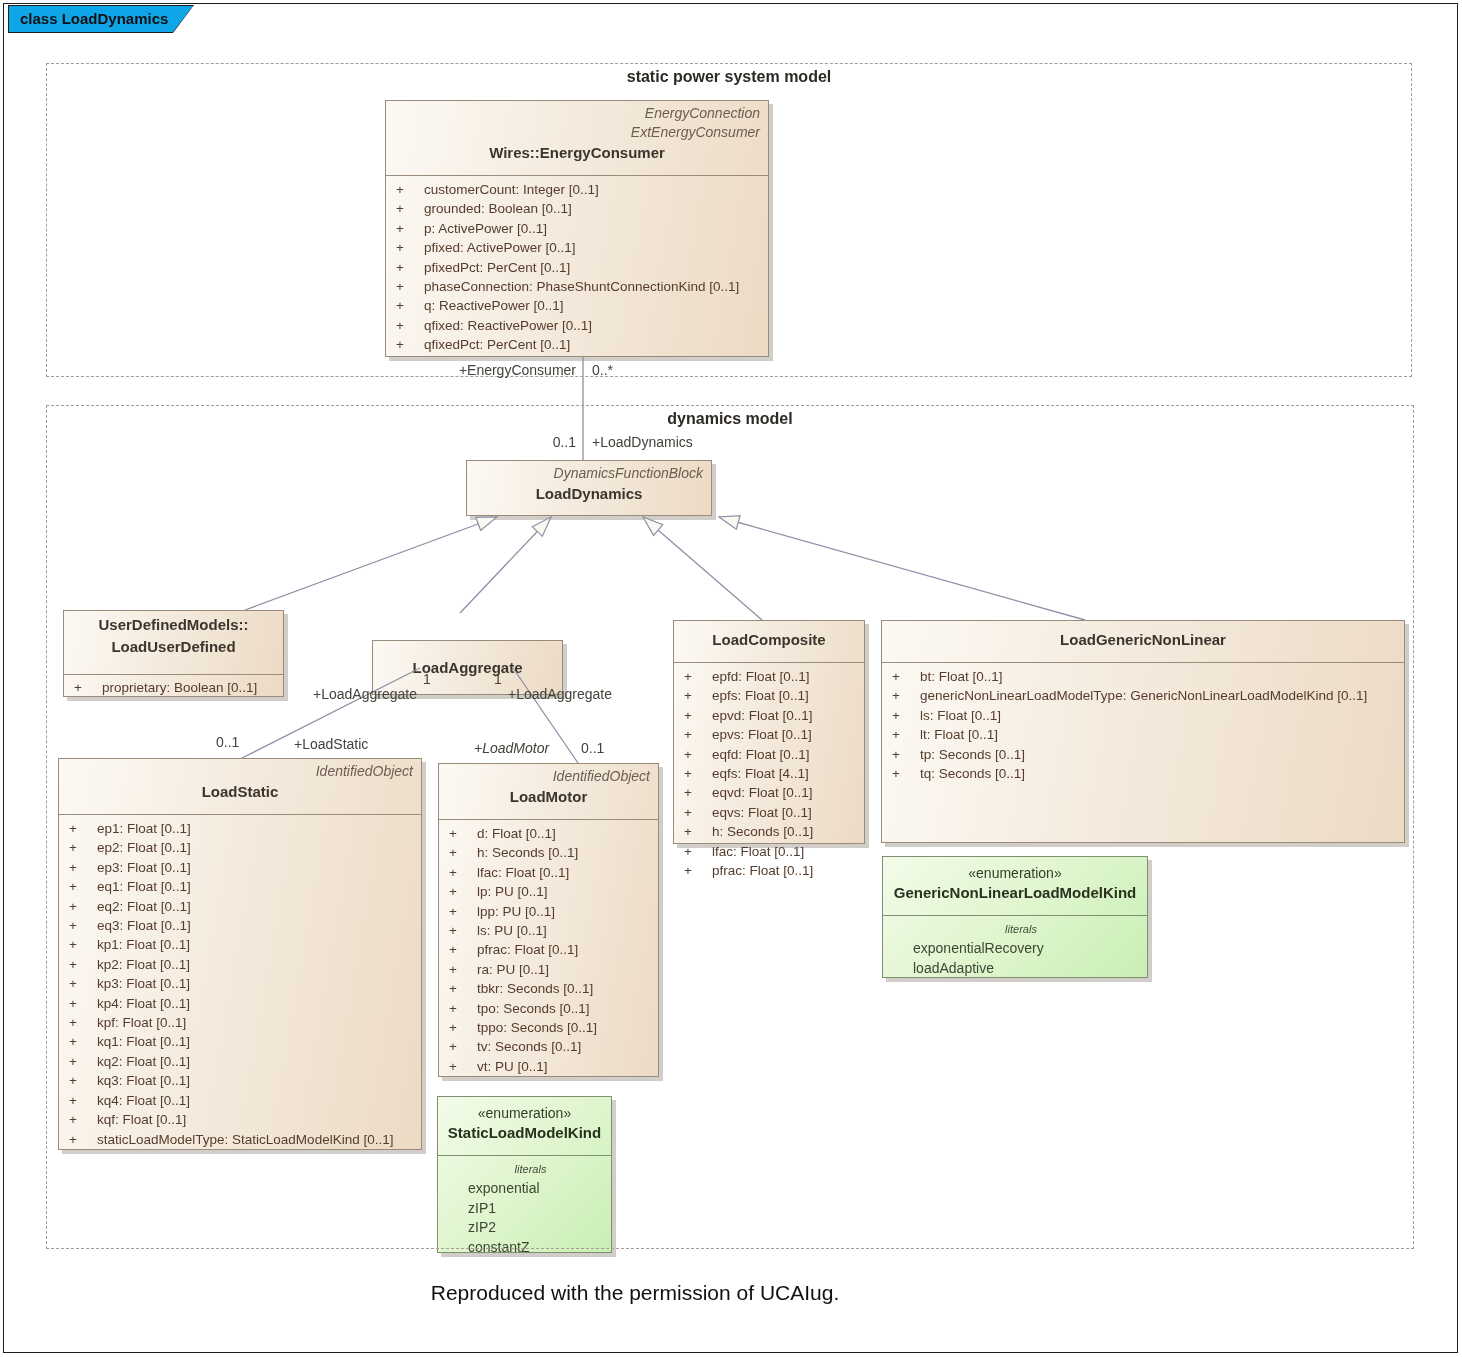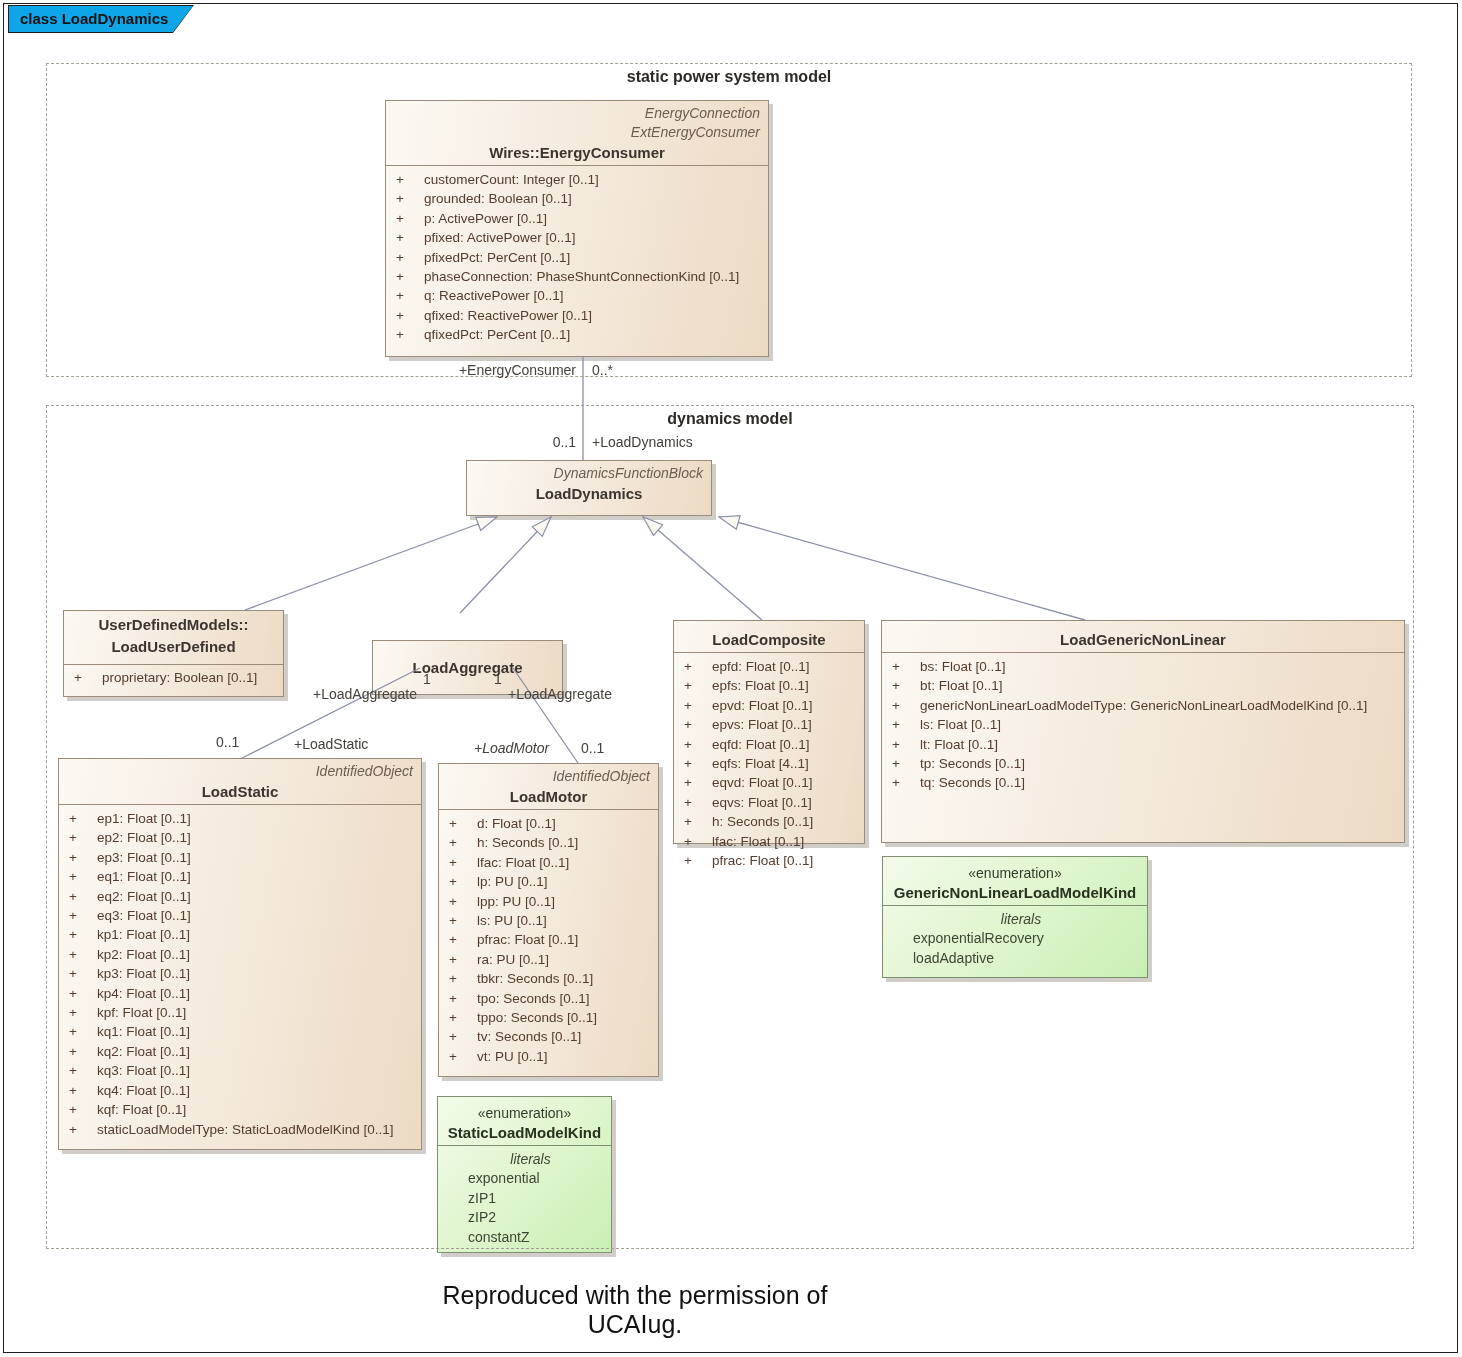--- a/index.html
+++ b/index.html
@@ -8,36 +8,36 @@
   .diagram-tab{position:absolute;left:8px;top:5px;width:186px;height:28px;z-index:7;
     background:#1e1e1e;clip-path:polygon(0 0,100% 0,calc(100% - 21px) 100%,0 100%);}
   .diagram-tab .inner{position:absolute;left:1px;top:1px;right:1px;bottom:1px;background:#0ea5e9;
     clip-path:polygon(0 0,100% 0,calc(100% - 20px) 100%,0 100%);
     font-weight:bold;font-size:15px;color:#111;line-height:26px;padding-left:11px;box-sizing:border-box;}
   .frame{position:absolute;border:1px dashed #a59c92;z-index:5;pointer-events:none;}
   .frame-title{text-align:center;font-weight:bold;font-size:16px;color:#2d2a26;margin-top:4px;}
   .uml-box{position:absolute;background:linear-gradient(100deg,#fcf9f4 0%,#f3e8d9 55%,#ecdac4 100%);
     border:1px solid #9b8b7b;box-shadow:4px 4px 0 rgba(154,146,136,0.45);z-index:3;box-sizing:border-box;}
   .enum-box{background:linear-gradient(135deg,#f3fbe9 0%,#ddf5cc 55%,#c9efb4 100%);border:1px solid #7e9070;}
-  .box-header{border-bottom:1px solid #9b8b7b;padding:3px 8px 2px;}
+  .box-header{border-bottom:1px solid #9b8b7b;padding:3px 8px 12px;}
   .box-header.no-divider{border-bottom:none;}
   .stereo{font-style:italic;font-size:14px;color:#6b5d51;text-align:right;line-height:19px;}
   .cls-name{font-weight:bold;font-size:15px;color:#3b352e;text-align:center;line-height:21px;}
   .center-name{display:flex;align-items:center;justify-content:center;height:100%;}
   .attrs{padding-top:4px;}
   .attr{line-height:19.4px;font-size:13.5px;color:#553c2c;white-space:nowrap;}
   .attr .plus{display:inline-block;width:28px;padding-left:10px;box-sizing:content-box;color:#553c2c;}
   .enum-stereo{text-align:center;font-size:14px;color:#333d2b;line-height:20px;}
   .enum-name{font-weight:bold;font-size:15px;color:#29321f;text-align:center;line-height:20px;}
-  .literals-label{font-style:italic;font-size:14px;color:#3f4937;text-align:center;line-height:20px;margin-top:3px;padding-left:12px;}
+  .literals-label{font-style:italic;font-size:11px;color:#3f4937;text-align:center;line-height:20px;margin-top:3px;padding-left:12px;}
   .literal{font-size:14px;color:#3c4634;padding-left:30px;line-height:19.5px;}
   .edge-label{position:absolute;font-size:14px;color:#45413b;z-index:6;white-space:nowrap;}
   .edge-label.right-align{text-align:right;}
   svg.edges{position:absolute;left:0;top:0;width:1462px;height:1357px;z-index:4;pointer-events:none;}
-  .caption{position:absolute;left:415px;top:1281px;width:440px;text-align:center;font-size:25px;color:#111;z-index:2;}
+  .caption{position:absolute;left:415px;top:1281px;width:440px;text-align:center;font-size:21px;color:#111;z-index:2;}
 </style>
 </head>
 <body>
 
 <div class="outer-border"></div>
 
 <div class="diagram-tab">
   <div class="inner">class LoadDynamics</div>
 </div>
 
@@ -158,21 +158,20 @@
       <div class="attr"><span class="plus">+</span><span>pfrac: Float [0..1]</span></div>
     </div>
 </div>
 
 <div class="uml-box" style="left:881px;top:620px;width:524px;height:223px;">
   <div class="box-header" style="padding-top:8px;">
     <div class="cls-name">LoadGenericNonLinear</div>
   </div>
   <div class="attrs">
 
-      <div class="attr"><span class="plus">+</span><span>bs: Float [0..1]</span></div>
 
       <div class="attr"><span class="plus">+</span><span>bt: Float [0..1]</span></div>
 
       <div class="attr"><span class="plus">+</span><span>genericNonLinearLoadModelType: GenericNonLinearLoadModelKind [0..1]</span></div>
 
       <div class="attr"><span class="plus">+</span><span>ls: Float [0..1]</span></div>
 
       <div class="attr"><span class="plus">+</span><span>lt: Float [0..1]</span></div>
 
       <div class="attr"><span class="plus">+</span><span>tp: Seconds [0..1]</span></div>

